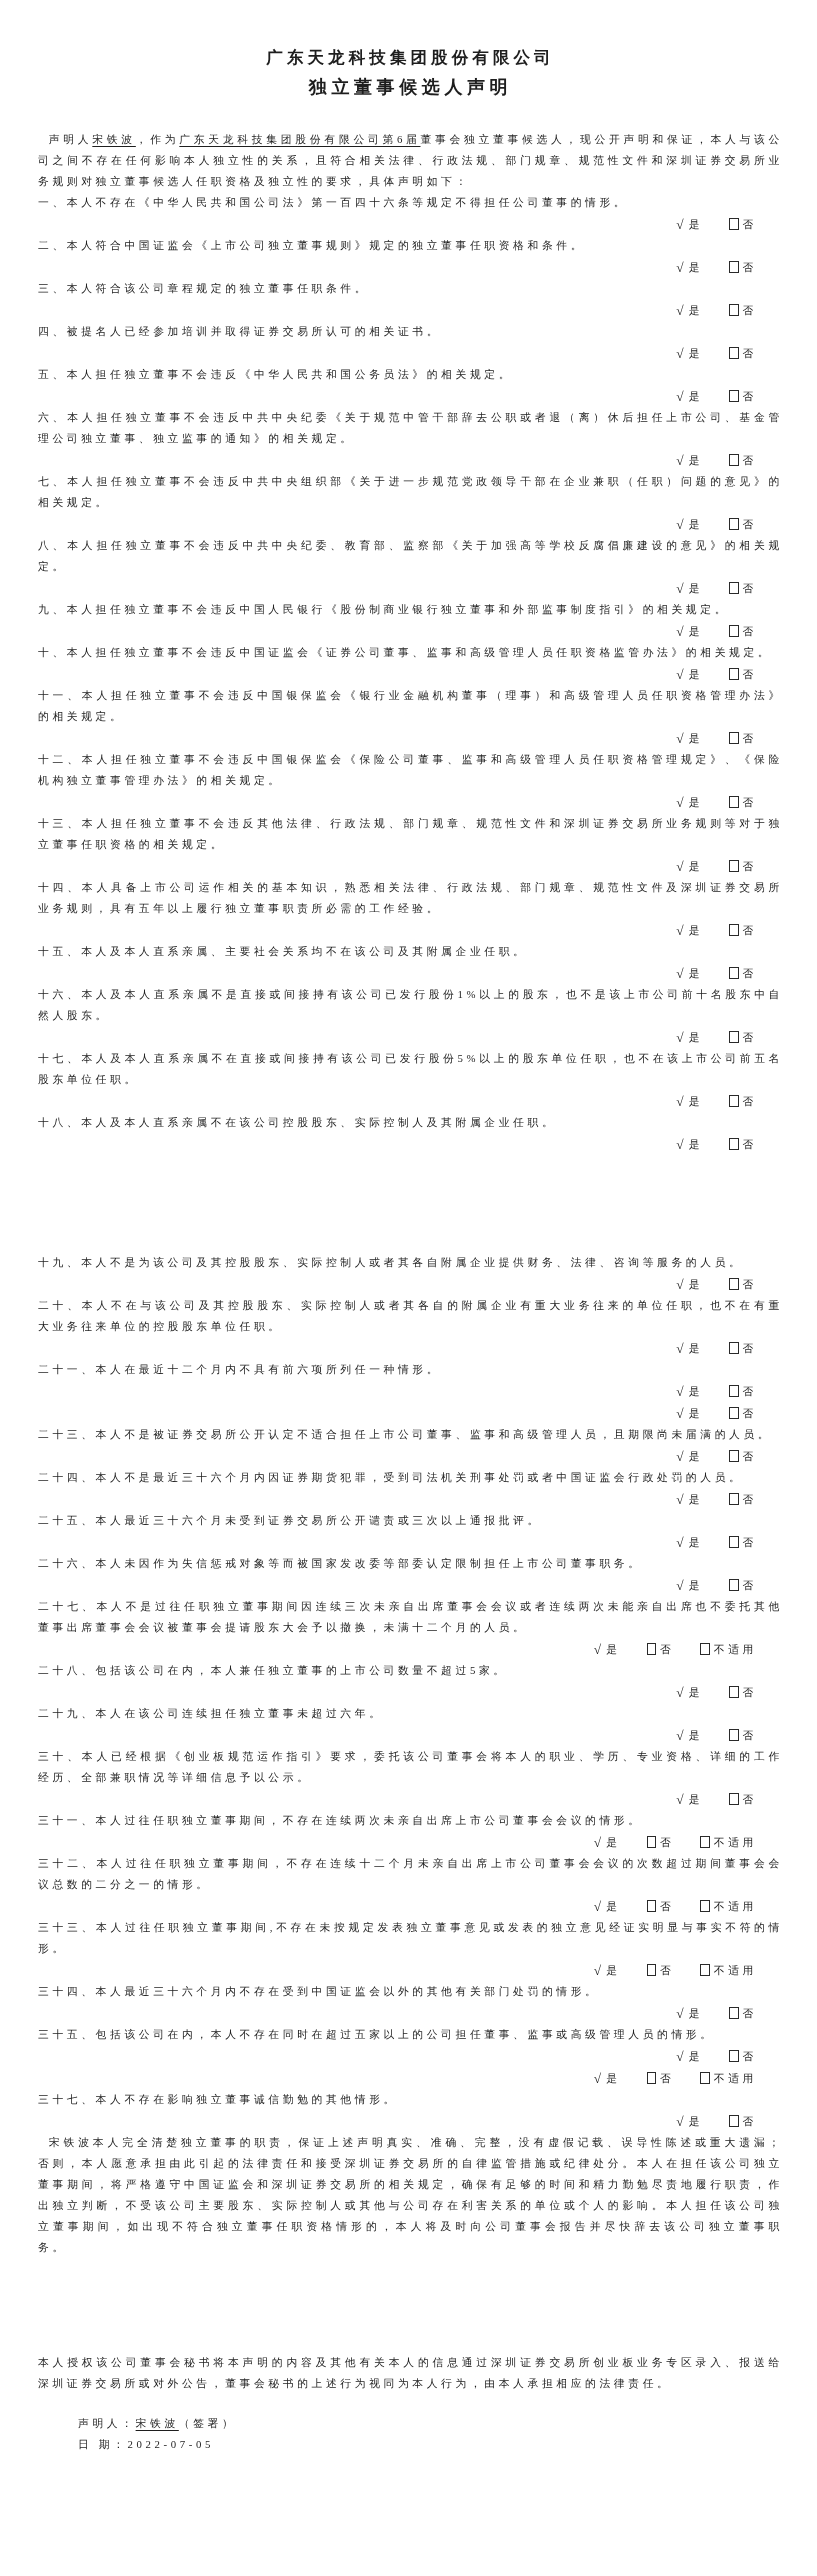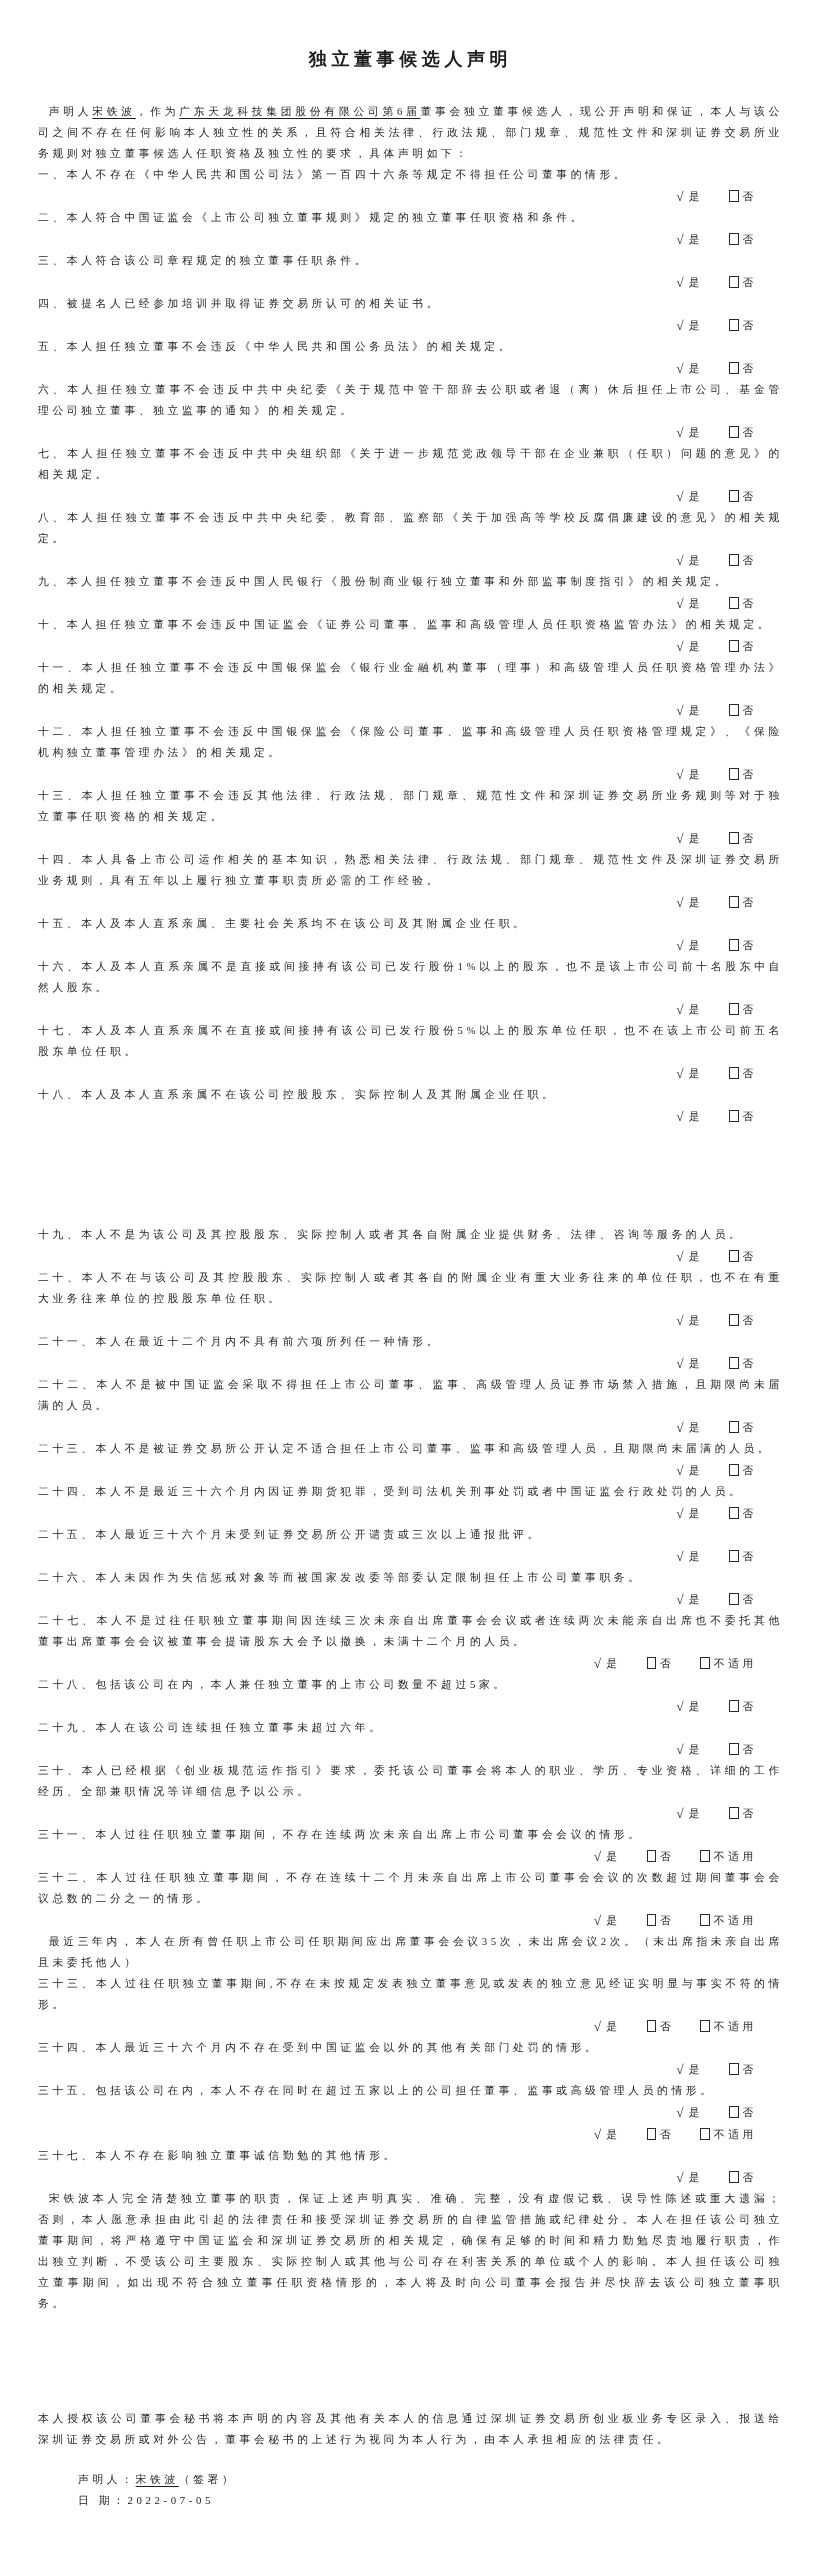--- a/index.html
+++ b/index.html
@@ -33,20 +33,21 @@
   .page-gap{height:97px;}
   .closing-gap{height:94px;}
   .signature{margin-left:40px;margin-top:19px;}
   .bottom-space{height:979px;}
 </style>
 </head>
 <body>
 
 <div class="doc">
 
+  <h1 class="title">广东天龙科技集团股份有限公司</h1>
   <h2 class="subtitle">独立董事候选人声明</h2>
 
   <div class="body-text">
 
     <p class="stmt indent"><span>声明人</span><span class="u">宋铁波</span><span>，作为</span><span class="u">广东天龙科技集团股份有限公司第6届</span><span>董事会独立董事候选人，现公开声明和保证，本人与该公司之间不存在任何影响本人独立性的关系，且符合相关法律、行政法规、部门规章、规范性文件和深圳证券交易所业务规则对独立董事候选人任职资格及独立性的要求，具体声明如下：</span></p>
 
     <div>
         <div>
           <p class="stmt">一、本人不存在《中华人民共和国公司法》第一百四十六条等规定不得担任公司董事的情形。</p>
           <div class="answer"><span class="opt"><span class="check">√</span><span>是</span></span><span class="opt"><span class="box"></span><span>否</span></span></div>
@@ -126,21 +127,20 @@
         </div>
         <div>
           <p class="stmt">二十、本人不在与该公司及其控股股东、实际控制人或者其各自的附属企业有重大业务往来的单位任职，也不在有重大业务往来单位的控股股东单位任职。</p>
           <div class="answer"><span class="opt"><span class="check">√</span><span>是</span></span><span class="opt"><span class="box"></span><span>否</span></span></div>
         </div>
         <div>
           <p class="stmt">二十一、本人在最近十二个月内不具有前六项所列任一种情形。</p>
           <div class="answer"><span class="opt"><span class="check">√</span><span>是</span></span><span class="opt"><span class="box"></span><span>否</span></span></div>
         </div>
         <div>
-          <p class="stmt">二十二、本人不是被中国证监会采取不得担任上市公司董事、监事、高级管理人员证券市场禁入措施，且期限尚未届满的人员。</p>
           <div class="answer"><span class="opt"><span class="check">√</span><span>是</span></span><span class="opt"><span class="box"></span><span>否</span></span></div>
         </div>
         <div>
           <p class="stmt">二十三、本人不是被证券交易所公开认定不适合担任上市公司董事、监事和高级管理人员，且期限尚未届满的人员。</p>
           <div class="answer"><span class="opt"><span class="check">√</span><span>是</span></span><span class="opt"><span class="box"></span><span>否</span></span></div>
         </div>
         <div>
           <p class="stmt">二十四、本人不是最近三十六个月内因证券期货犯罪，受到司法机关刑事处罚或者中国证监会行政处罚的人员。</p>
           <div class="answer"><span class="opt"><span class="check">√</span><span>是</span></span><span class="opt"><span class="box"></span><span>否</span></span></div>
         </div>
@@ -168,21 +168,20 @@
           <p class="stmt">三十、本人已经根据《创业板规范运作指引》要求，委托该公司董事会将本人的职业、学历、专业资格、详细的工作经历、全部兼职情况等详细信息予以公示。</p>
           <div class="answer"><span class="opt"><span class="check">√</span><span>是</span></span><span class="opt"><span class="box"></span><span>否</span></span></div>
         </div>
         <div>
           <p class="stmt">三十一、本人过往任职独立董事期间，不存在连续两次未亲自出席上市公司董事会会议的情形。</p>
           <div class="answer"><span class="opt"><span class="check">√</span><span>是</span></span><span class="opt"><span class="box"></span><span>否</span></span><span class="opt"><span class="box"></span><span>不适用</span></span></div>
         </div>
         <div>
           <p class="stmt">三十二、本人过往任职独立董事期间，不存在连续十二个月未亲自出席上市公司董事会会议的次数超过期间董事会会议总数的二分之一的情形。</p>
           <div class="answer"><span class="opt"><span class="check">√</span><span>是</span></span><span class="opt"><span class="box"></span><span>否</span></span><span class="opt"><span class="box"></span><span>不适用</span></span></div>
-          <p class="stmt indent">最近三年内，本人在所有曾任职上市公司任职期间应出席董事会会议35次，未出席会议2次。（未出席指未亲自出席且未委托他人）</p>
         </div>
         <div>
           <p class="stmt">三十三、本人过往任职独立董事期间,不存在未按规定发表独立董事意见或发表的独立意见经证实明显与事实不符的情形。</p>
           <div class="answer"><span class="opt"><span class="check">√</span><span>是</span></span><span class="opt"><span class="box"></span><span>否</span></span><span class="opt"><span class="box"></span><span>不适用</span></span></div>
         </div>
         <div>
           <p class="stmt">三十四、本人最近三十六个月内不存在受到中国证监会以外的其他有关部门处罚的情形。</p>
           <div class="answer"><span class="opt"><span class="check">√</span><span>是</span></span><span class="opt"><span class="box"></span><span>否</span></span></div>
         </div>
         <div>

